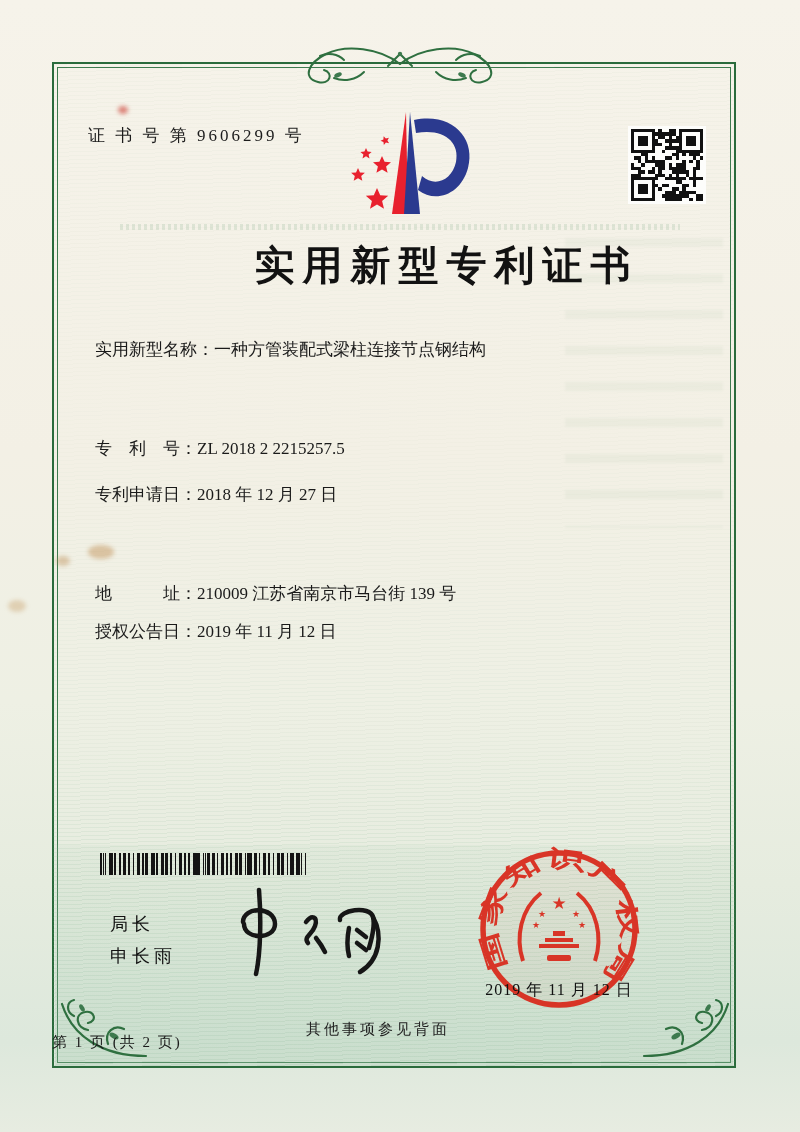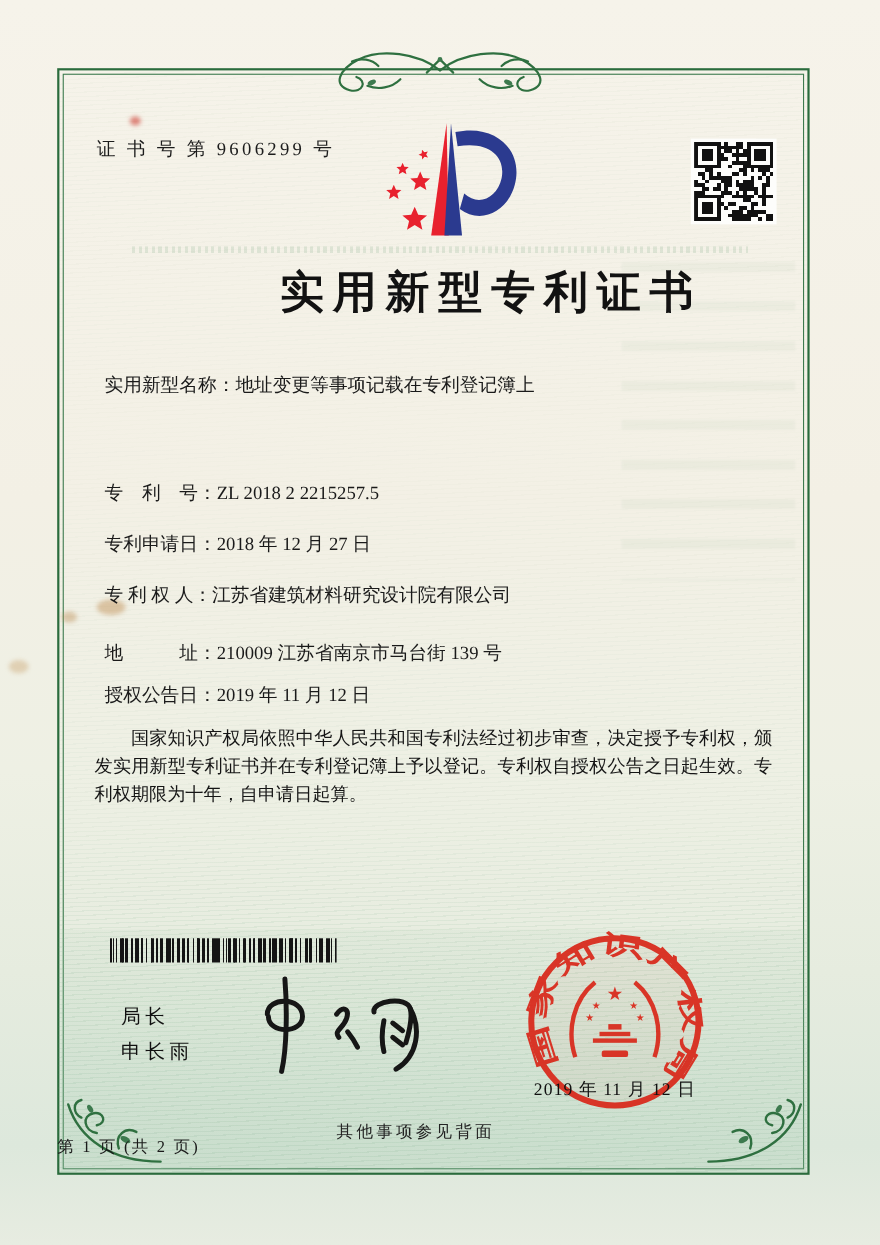--- a/index.html
+++ b/index.html
@@ -324,40 +324,36 @@
           <rect x="17" y="20" width="1" height="1"></rect>
           <rect x="19" y="20" width="1" height="1"></rect>
           <rect x="20" y="20" width="1" height="1"></rect>
         </g>
       </svg>
   </div>
 
   <div class="title">实用新型专利证书</div>
 
   <div class="field-row row1">
-    <span class="lbl">实用新型名称：</span><span class="val">地址变更等事项记载在专利登记簿上</span>
+    <span class="lbl">实用新型名称：</span><span class="val">一种方管装配式梁柱连接节点钢结构</span>
   </div>
   <div class="field-row row3">
     <span class="lbl">专　利　号：</span><span class="val">ZL 2018 2 2215257.5</span>
   </div>
   <div class="field-row row4">
     <span class="lbl">专利申请日：</span><span class="val">2018 年 12 月 27 日</span>
   </div>
-  <div class="field-row row5">
-    <span class="lbl">专 利 权 人：</span><span class="val">江苏省建筑材料研究设计院有限公司</span>
-  </div>
   <div class="field-row row6">
     <span class="lbl">地　　　址：</span><span class="val">210009 江苏省南京市马台街 139 号</span>
   </div>
   <div class="field-row row7">
     <span class="lbl">授权公告日：</span><span class="val">2019 年 11 月 12 日</span>
   </div>
 
   <div class="paras">
-    <p>国家知识产权局依照中华人民共和国专利法经过初步审查，决定授予专利权，颁发实用新型专利证书并在专利登记簿上予以登记。专利权自授权公告之日起生效。专利权期限为十年，自申请日起算。</p>
   </div>
 
   <div class="barcode"></div>
 
   <div class="director">
     <div>局长</div>
     <div>申长雨</div>
   </div>
 
   <svg class="signature" viewBox="0 0 200 102">

